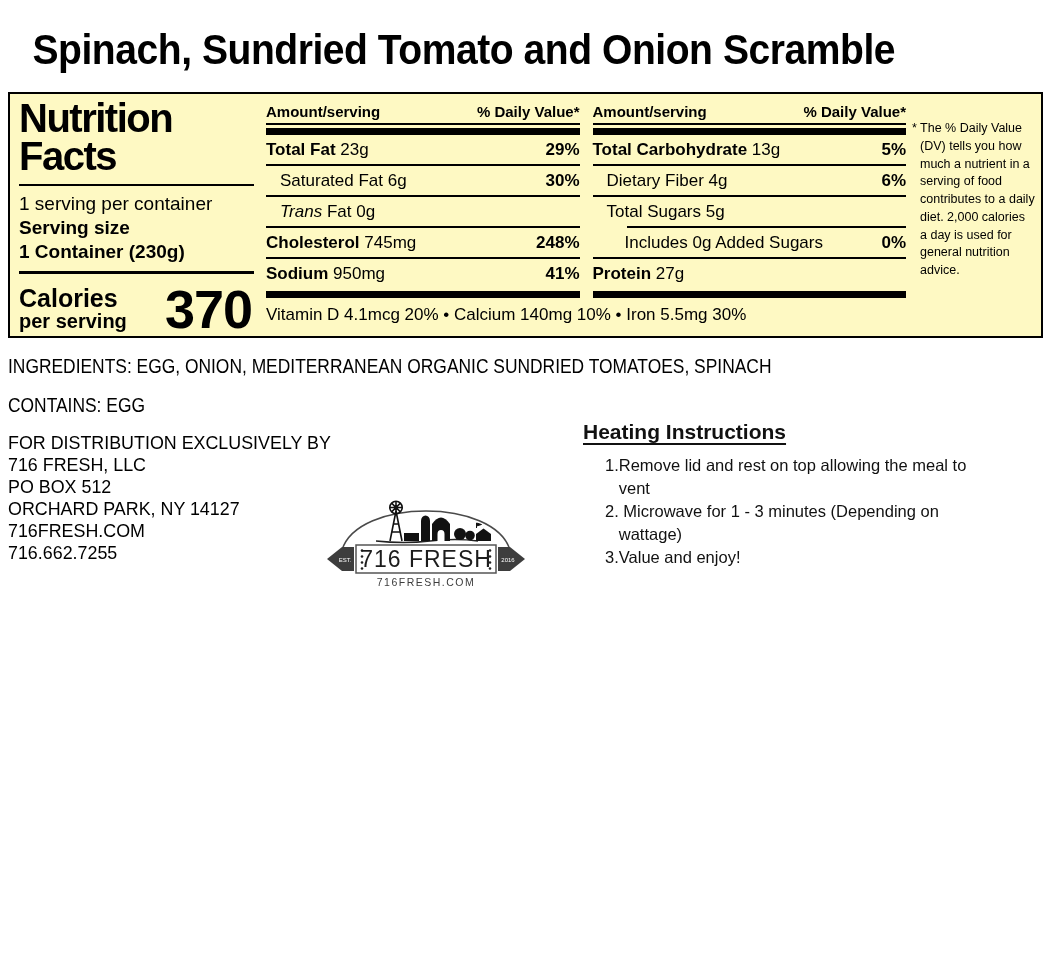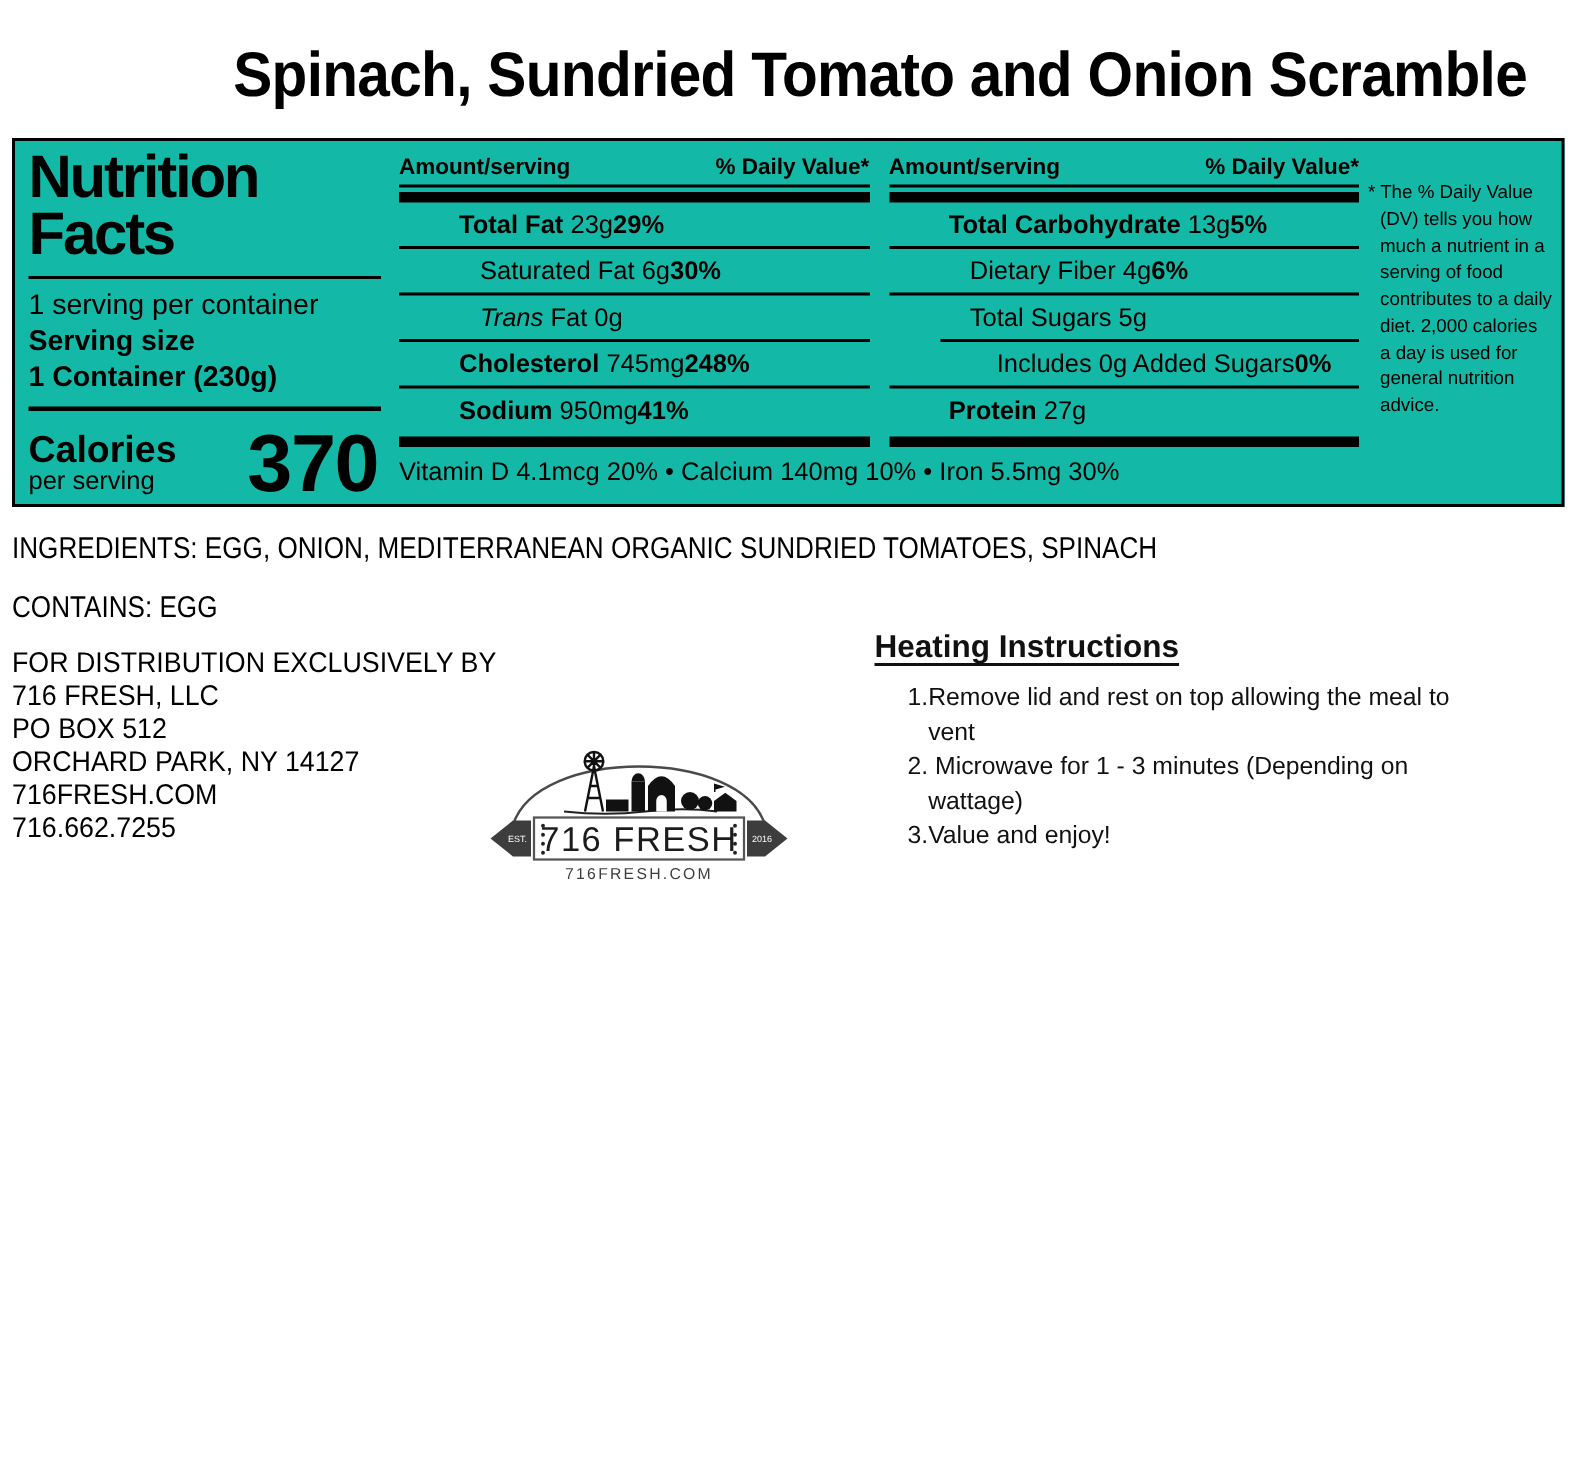--- a/index.html
+++ b/index.html
@@ -1,47 +1,47 @@
 <!DOCTYPE html>
 <html><head>
 <meta charset="utf-8">
 <style>
   * { margin:0; padding:0; box-sizing:border-box; }
   html,body { background:#ffffff; }
   body { font-family:"Liberation Sans","DejaVu Sans",sans-serif; color:#000; }
   .page { position:relative; width:1050px; height:975px; background:#fff; overflow:hidden; }
 
   
-  .title { position:absolute; top:26px; left:0; width:1050px; text-align:right;
+  .title { position:absolute; top:26px; left:0; width:1050px; text-align:left;
            font-size:42px; font-weight:bold; letter-spacing:-0.5px; }
   .title-inner { display:inline-block; transform:scaleX(0.93); transform-origin:50% 50%; }
 
   
   .panel { position:absolute; left:8px; top:92px; width:1035px; height:246px;
-           border:2px solid #000; display:flex; background:#14b8a6; }
+           border:2px solid #000; display:flex; background:#fef9c3; }
 
   .nf-left { width:250px; padding:5px 6px 0 9px; }
   .nf-heading { font-size:40px; font-weight:bold; line-height:0.95; letter-spacing:-1.5px; }
   .rule-md { height:2px; background:#000; margin:9px 0 6px 0; }
   .rule-lg { height:3px; background:#000; margin:7px 0 4px 0; }
   .nf-serving-line { font-size:19px; line-height:24px; }
   .nf-serving-bold { font-size:19px; line-height:24px; font-weight:bold; }
   .nf-cal { display:flex; justify-content:space-between; align-items:center; padding-right:2px; }
   .nf-cal-left .cal-word { font-size:25px; font-weight:bold; line-height:0.95; }
-  .nf-cal-left .cal-sub { font-size:17px; font-weight:normal; line-height:1.0; }
+  .nf-cal-left .cal-sub { font-size:20px; font-weight:bold; line-height:1.0; }
   .nf-cal-num { font-size:54px; font-weight:bold; letter-spacing:-1px; }
 
   .nf-center { width:650px; padding:8px 4px 0 6px; }
   .nf-cols { display:flex; gap:13px; }
   .nf-col { flex:1 1 0; }
   .colhead { display:flex; justify-content:space-between; align-items:flex-start;
              font-size:15px; font-weight:bold; padding:1px 0 3px 0; border-bottom:2px solid #000; }
   .thickbar { height:7px; background:#000; margin-top:3px; }
-  .nrow { display:flex; align-items:baseline;
-          font-size:17px; padding:5px 0 4px 0;margin-left:40px; }
+  .nrow { display:flex; justify-content:space-between; align-items:baseline;
+          font-size:17px; padding:5px 0 4px 0; }
   .nlabel { white-space:nowrap; }
   .nlabel.ind1 { padding-left:14px; }
   .nlabel.ind2 { padding-left:32px; }
   .ndv { font-weight:bold; white-space:nowrap; }
   .hr { height:2px; background:#000; }
   .hr.indented { margin-left:34px; }
   .vitamins { margin-top:6px; font-size:17px; line-height:21px; }
 
   .nf-footnote { flex:1; padding:26px 6px 0 2px; font-size:12.5px; line-height:1.42;
                  text-indent:-8px; padding-left:10px; }

